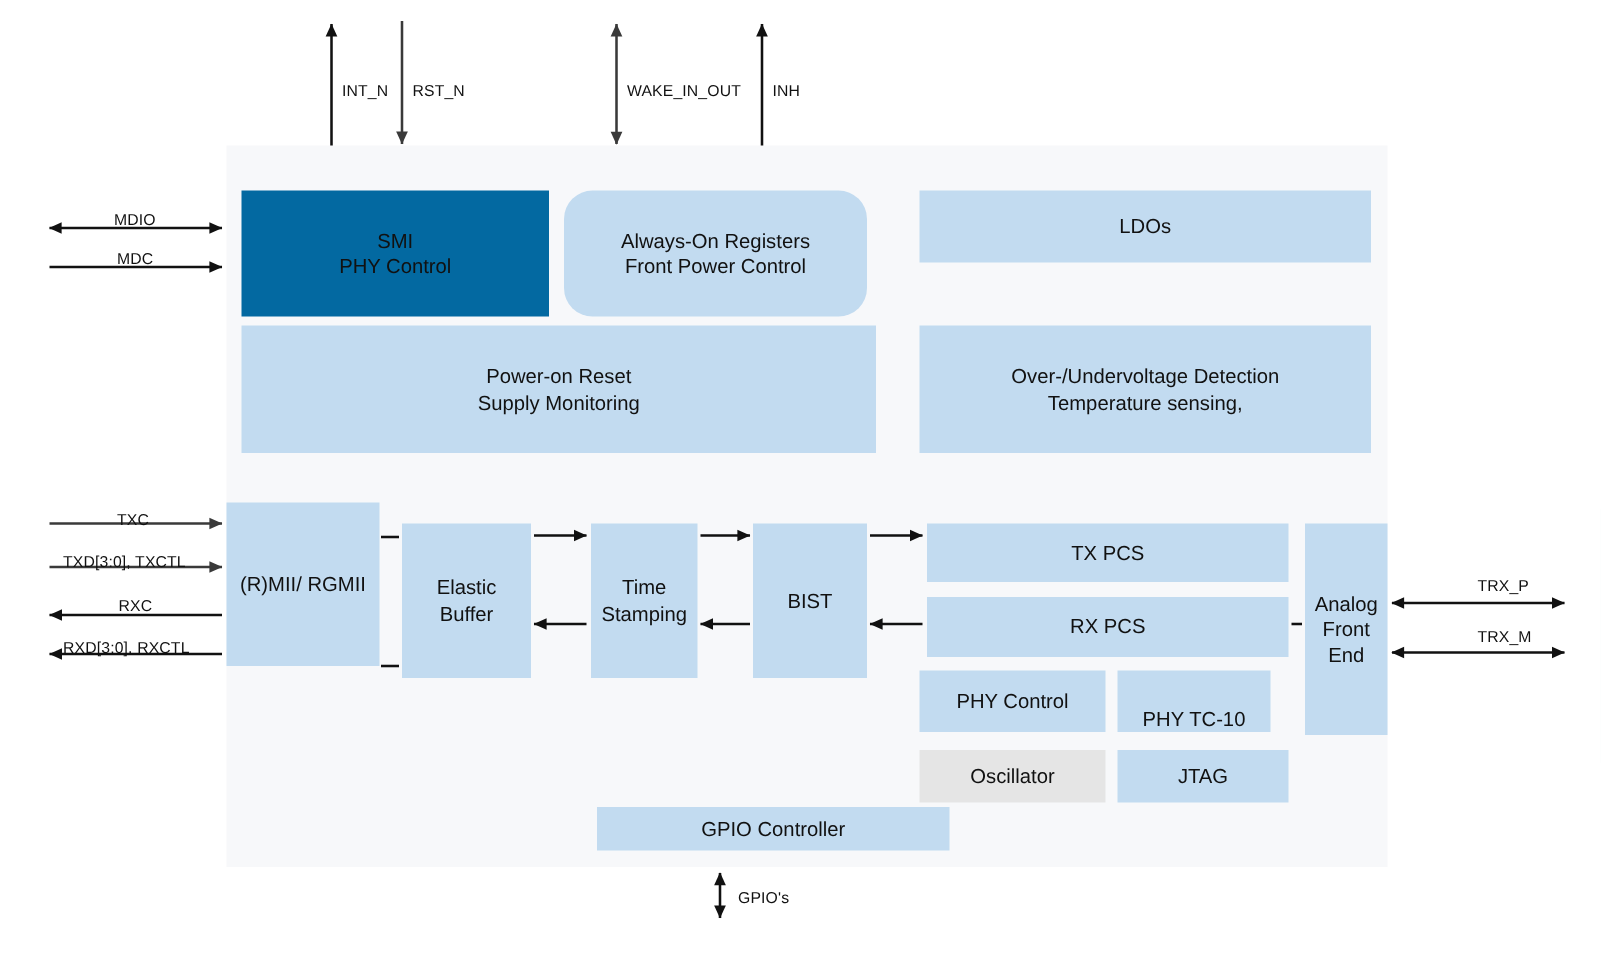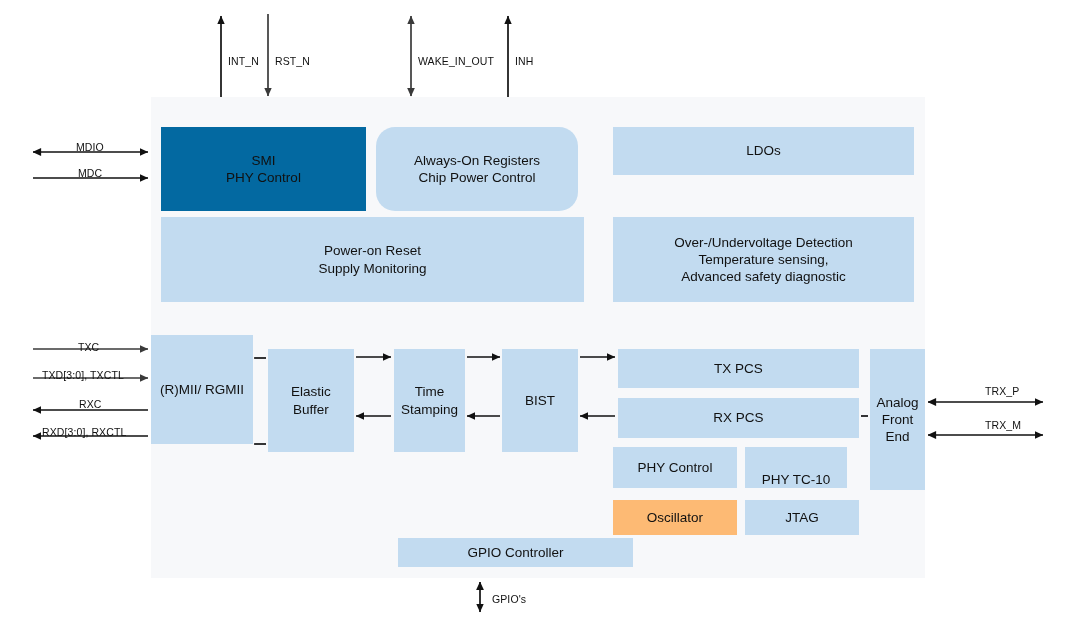--- a/index.html
+++ b/index.html
@@ -78,39 +78,38 @@
   <div id="blocks-layer">
       <div class="blk" style="left: 161px; top: 127px; width: 205px; height: 84px; background: #0369a1;">
         <div>
           <span>SMI</span>
           <span>PHY Control</span>
         </div>
       </div>
       <div class="blk" style="left: 376px; top: 127px; width: 202px; height: 84px; background: rgb(194, 219, 240); border-radius: 19px;">
         <div>
           <span>Always-On Registers</span>
-          <span>Chip Power Control</span>
+          <span>Front Power Control</span>
         </div>
       </div>
       <div class="blk" style="left: 613px; top: 127px; width: 301px; height: 48px; background: rgb(194, 219, 240);">
         <div>
           <span>LDOs</span>
         </div>
       </div>
       <div class="blk" style="left: 161px; top: 217px; width: 423px; height: 85px; background: rgb(194, 219, 240);">
         <div>
           <span>Power-on Reset</span>
           <span>Supply Monitoring</span>
         </div>
       </div>
       <div class="blk" style="left: 613px; top: 217px; width: 301px; height: 85px; background: rgb(194, 219, 240);">
         <div>
           <span>Over-/Undervoltage Detection</span>
           <span>Temperature sensing,</span>
-          <span>Advanced safety diagnostic</span>
         </div>
       </div>
       <div class="blk" style="left: 151px; top: 335px; width: 102px; height: 109px; background: rgb(194, 219, 240);">
         <div>
           <span>(R)MII/ RGMII</span>
         </div>
       </div>
       <div class="blk" style="left: 268px; top: 349px; width: 86px; height: 103px; background: rgb(194, 219, 240);">
         <div>
           <span>Elastic</span>
@@ -141,21 +140,21 @@
       <div class="blk" style="left: 613px; top: 447px; width: 124px; height: 41px; background: rgb(194, 219, 240);">
         <div>
           <span>PHY Control</span>
         </div>
       </div>
       <div class="blk" style="left: 745px; top: 447px; width: 102px; height: 41px; background: rgb(194, 219, 240); align-items: flex-end;">
         <div>
           <span>PHY TC-10</span>
         </div>
       </div>
-      <div class="blk" style="left: 613px; top: 500px; width: 124px; height: 35px; background: #fdba74;">
+      <div class="blk" style="left: 613px; top: 500px; width: 124px; height: 35px; background: #e5e5e5;">
         <div>
           <span>Oscillator</span>
         </div>
       </div>
       <div class="blk" style="left: 745px; top: 500px; width: 114px; height: 35px; background: rgb(194, 219, 240);">
         <div>
           <span>JTAG</span>
         </div>
       </div>
       <div class="blk" style="left: 870px; top: 349px; width: 55px; height: 141px; background: rgb(194, 219, 240);">

